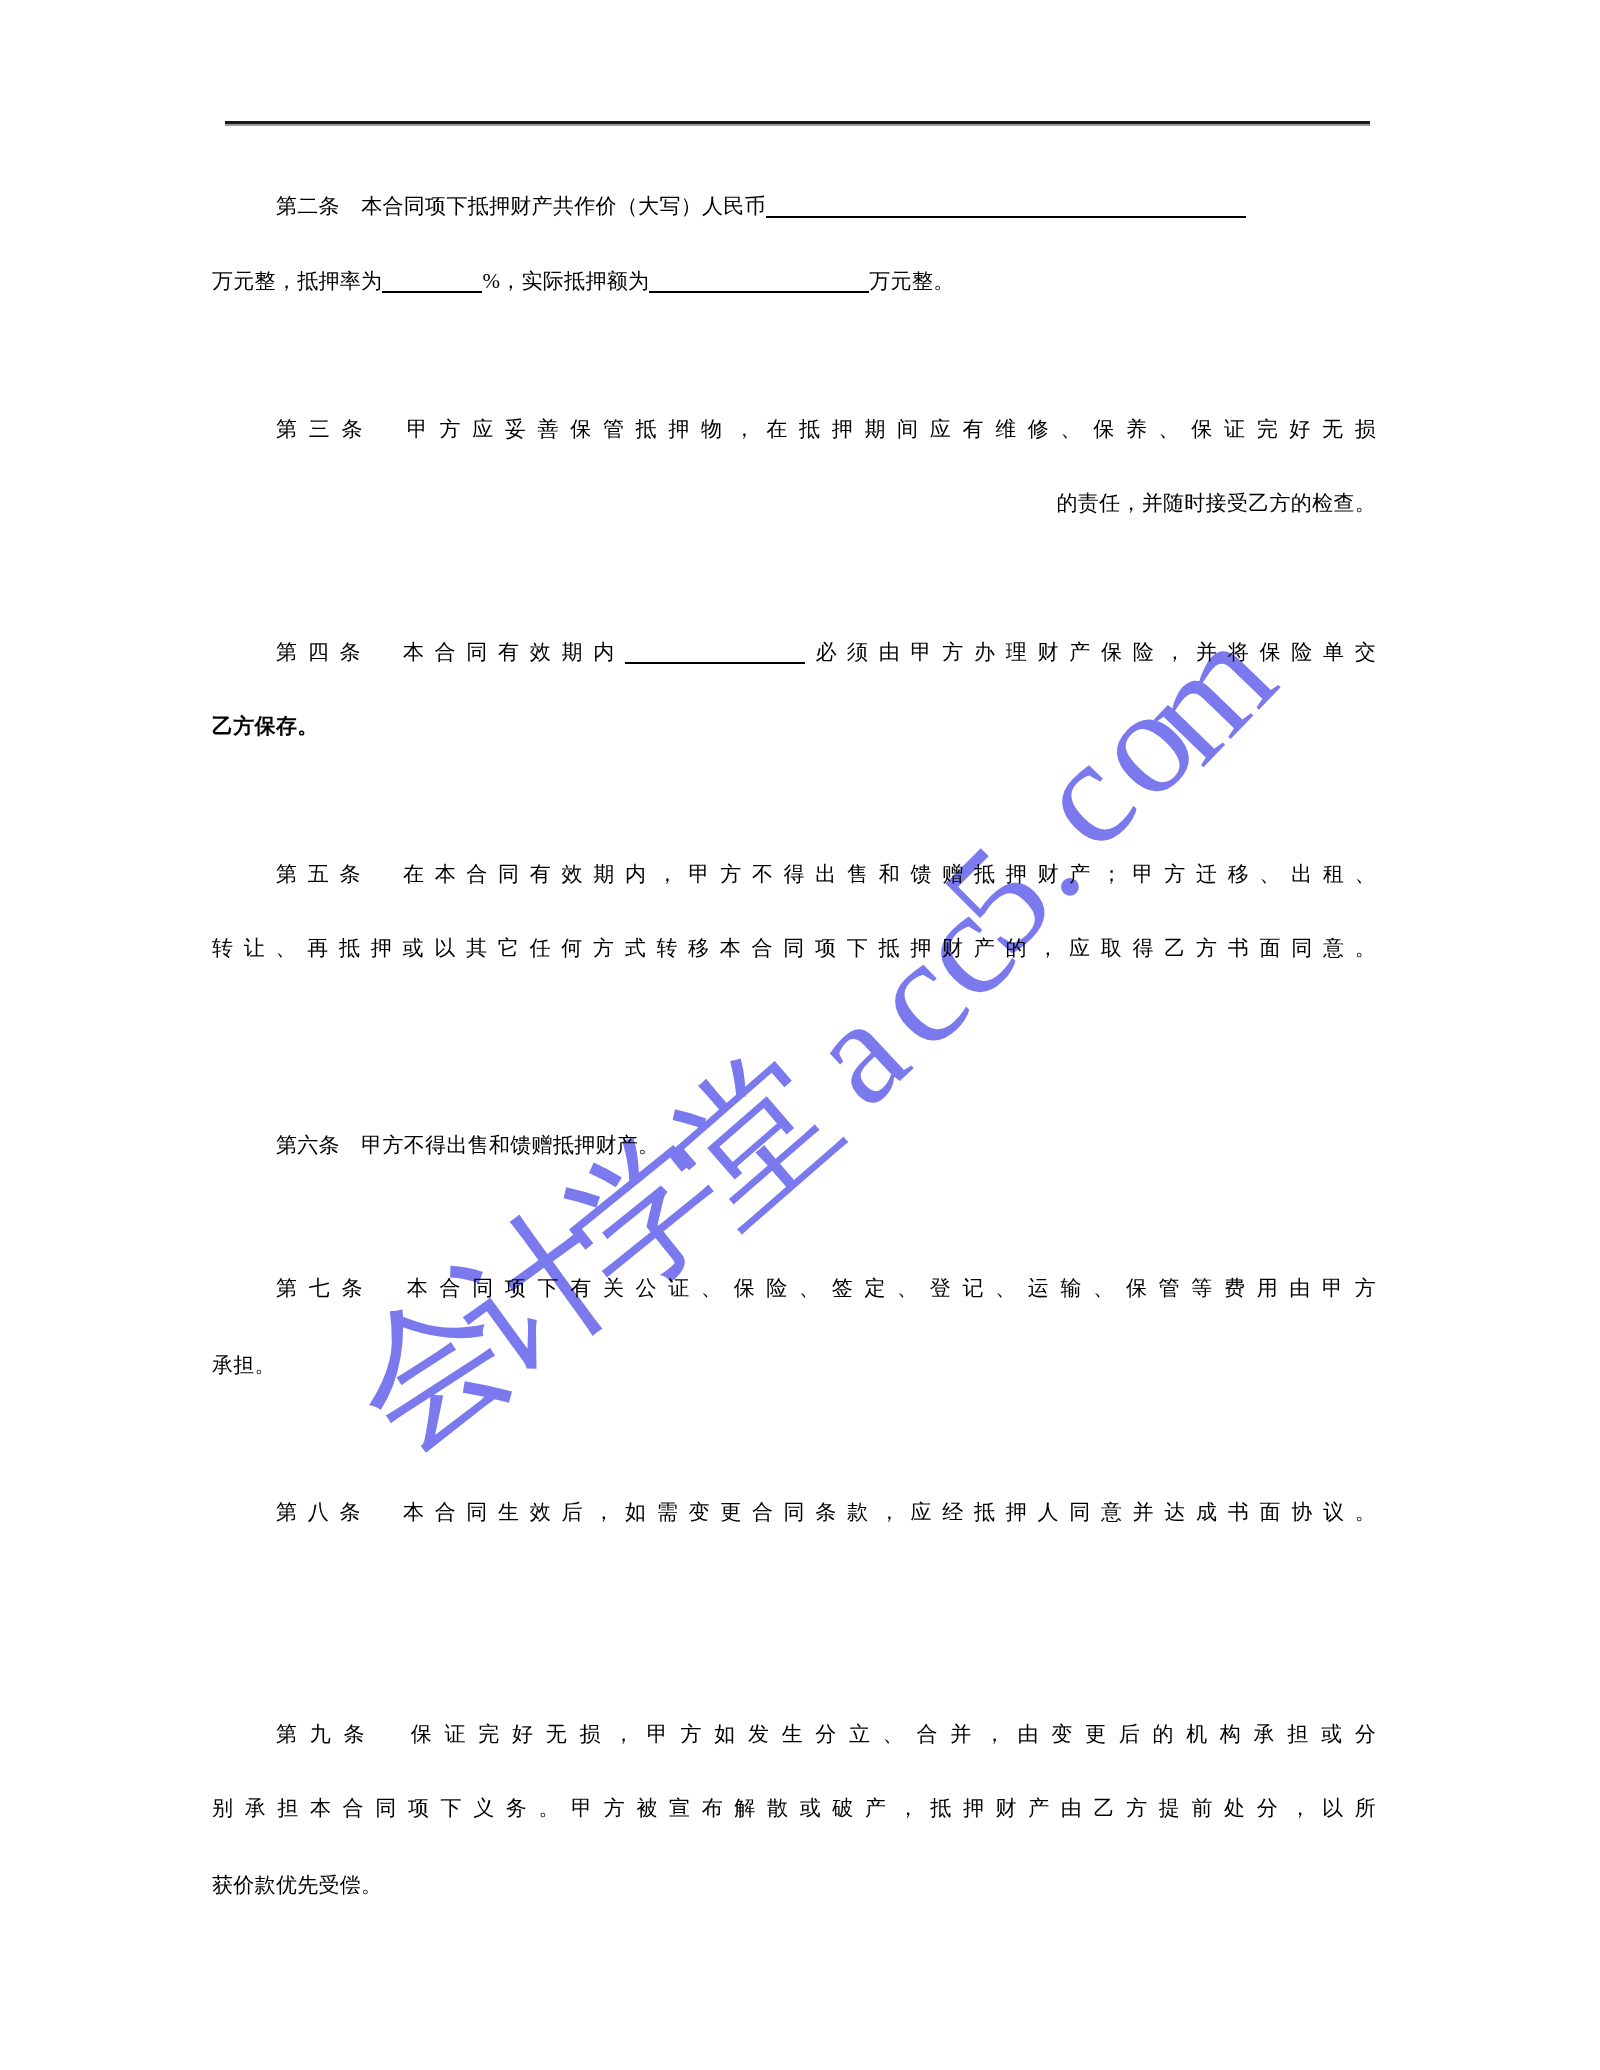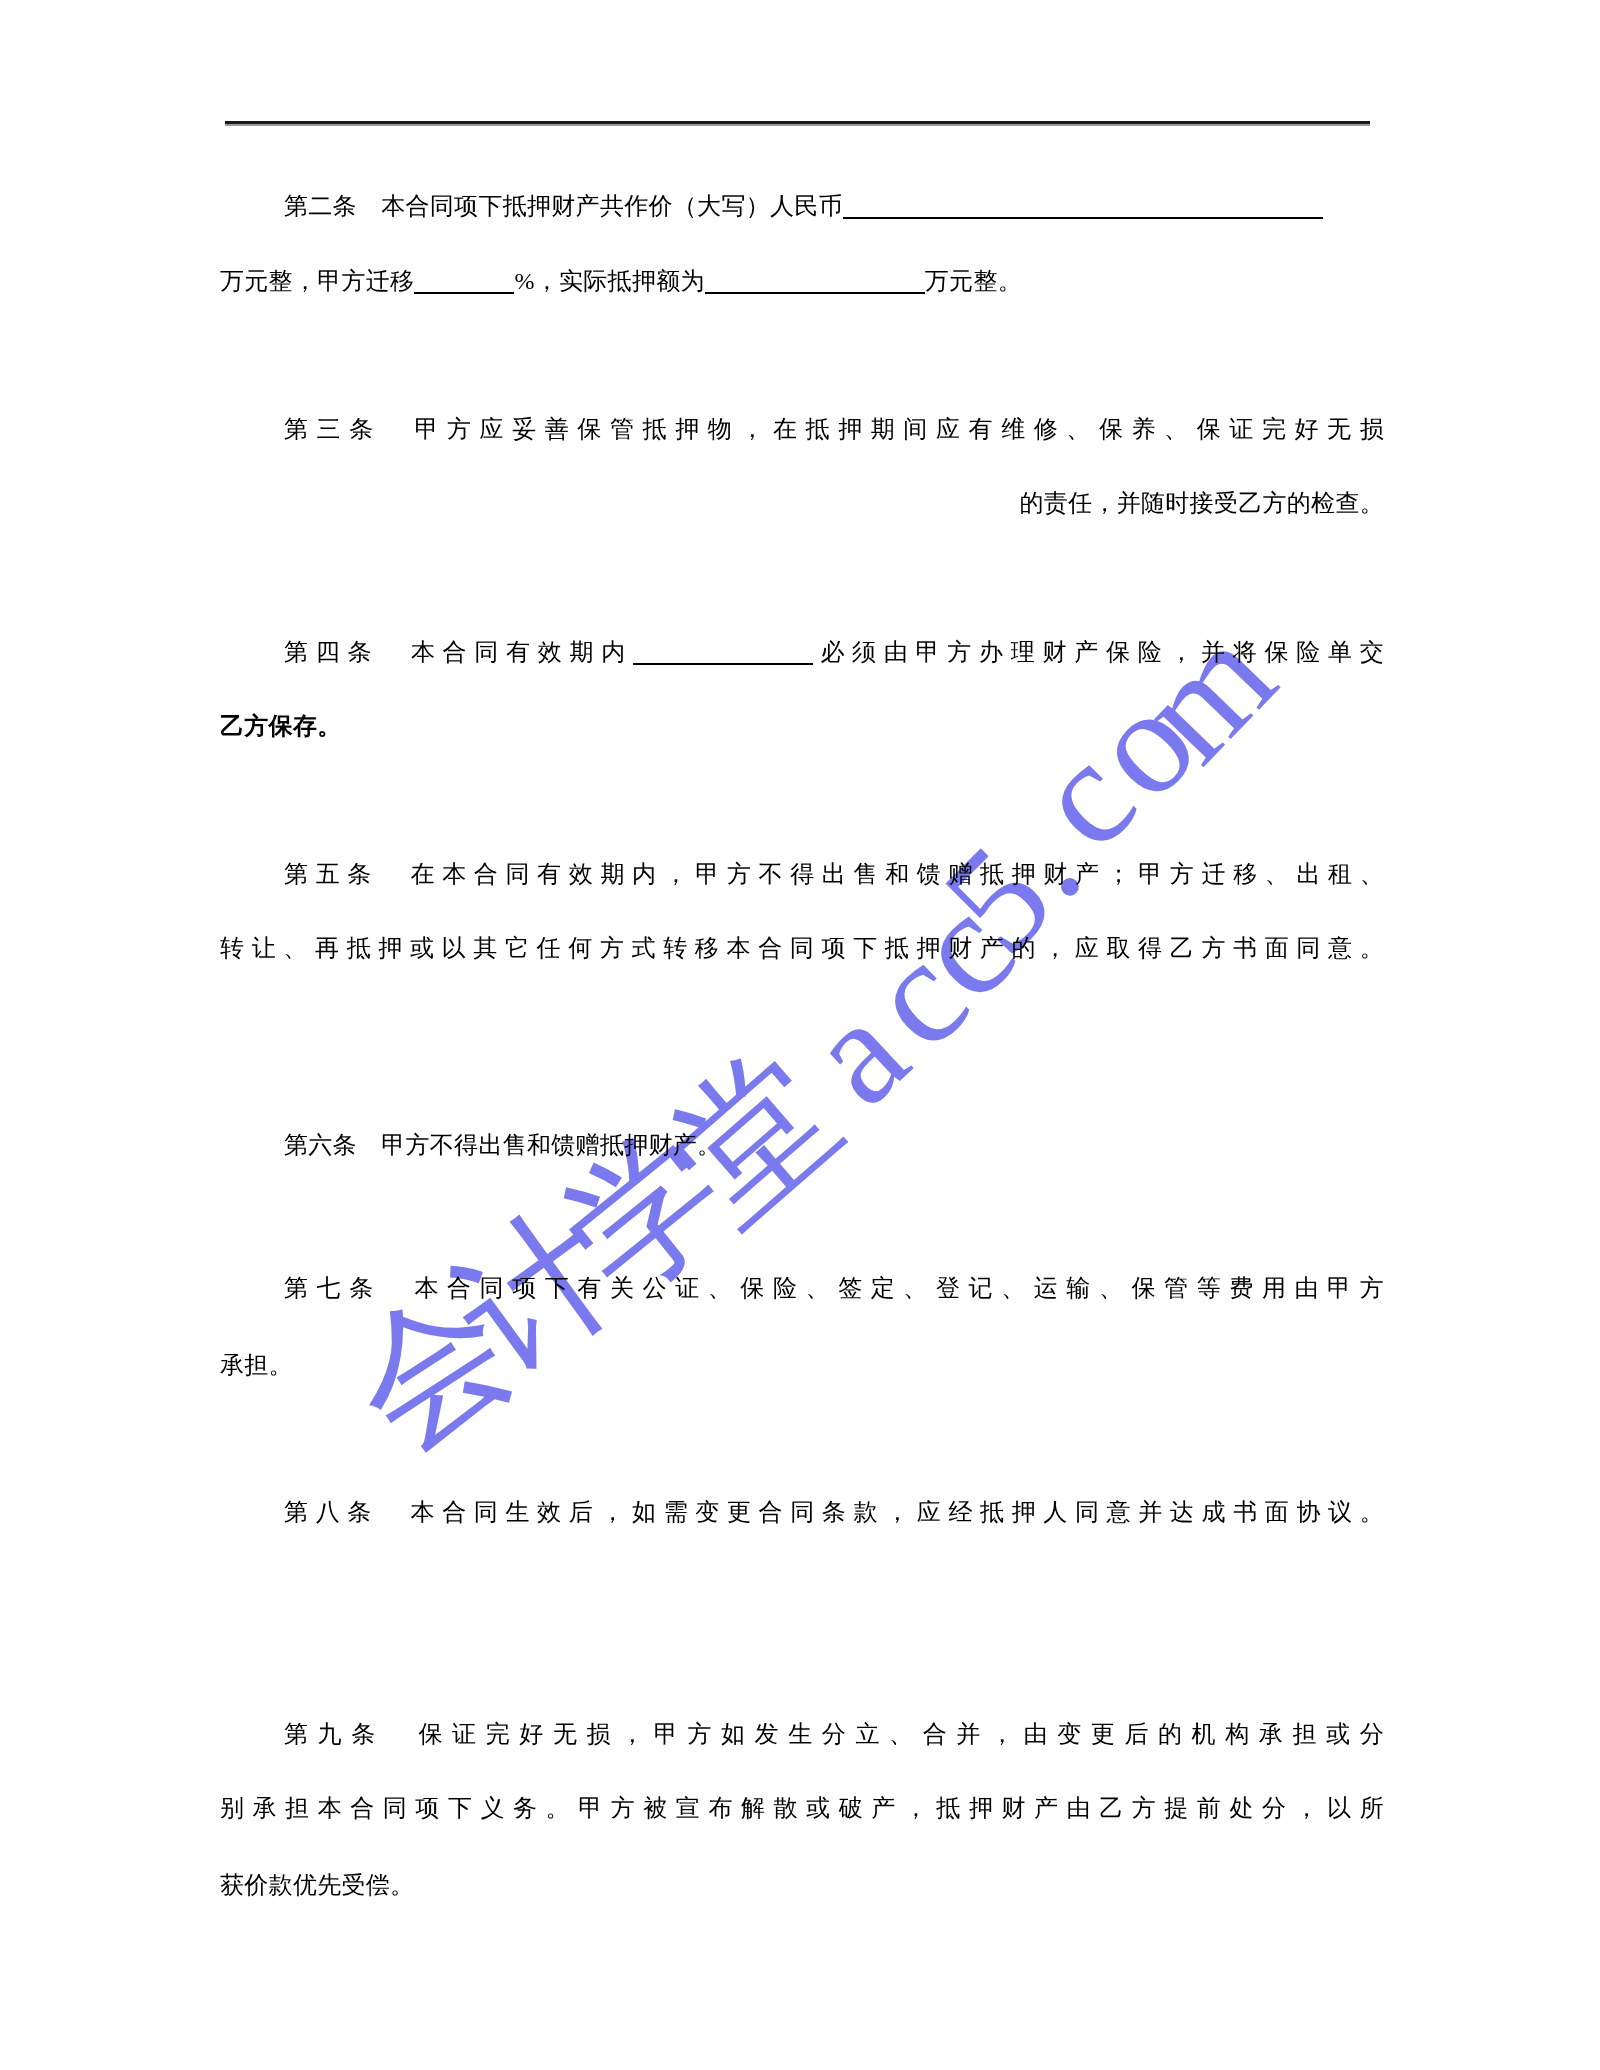--- a/index.html
+++ b/index.html
@@ -26,22 +26,22 @@
     position:absolute;
     font-size:150px;
     line-height:150px;
     font-family:"Liberation Serif","DejaVu Serif",serif;
     transform:translate(-50%,-50%) rotate(var(--r));
     white-space:pre;
   }
   .lines{position:absolute;left:0;top:0;width:100%;height:100%;z-index:1;}
   .line{
     position:absolute;
-    left:220px;width:1164px;
-    font-size:24px;
+    left:212px;width:1164px;
+    font-size:21px;
     letter-spacing:0.3px;
     line-height:75px;
     white-space:nowrap;
     color:#000;
   }
   .line.indent{text-indent:64px;}
   .line.justify{text-align:justify;text-align-last:justify;font-family:Liberation Serif, serif;}
   .blank{
     display:inline-block;
     border-bottom:2px solid #000;
@@ -65,21 +65,21 @@
       <span class="wm-glyph" style="left: 916px; top: 996px; color: rgb(122, 122, 238); --r: -44deg;">c</span>
       <span class="wm-glyph" style="left: 962px; top: 948px; color: rgb(122, 122, 238); --r: -45deg;">c</span>
       <span class="wm-glyph" style="left: 997px; top: 899px; color: rgb(122, 122, 238); --r: -45deg;">5</span>
       <span class="wm-glyph" style="left: 1038px; top: 856px; color: rgb(122, 122, 238); --r: -46deg;">.</span>
       <span class="wm-glyph" style="left: 1083px; top: 797px; color: rgb(122, 122, 238); --r: -46deg;">c</span>
       <span class="wm-glyph" style="left: 1141px; top: 744px; color: rgb(122, 122, 238); --r: -46deg;">o</span>
       <span class="wm-glyph" style="left: 1205px; top: 692px; color: rgb(122, 122, 238); --r: -46deg;">m</span>
     </div>
   <div class="lines">
       <div class="line indent" style="top: 169px;"><span>第二条　本合同项下抵押财产共作价（大写）人民币</span><span class="blank" style="width: 480px;"></span></div>
-      <div class="line" style="top: 244px;"><span>万元整，甲方迁移</span><span class="blank" style="width: 100px;"></span><span>%，实际抵押额为</span><span class="blank" style="width: 220px;"></span><span>万元整。</span></div>
+      <div class="line" style="top: 244px;"><span>万元整，抵押率为</span><span class="blank" style="width: 100px;"></span><span>%，实际抵押额为</span><span class="blank" style="width: 220px;"></span><span>万元整。</span></div>
       <div class="line indent justify" style="top: 392px;"><span>第三条　甲方应妥善保管抵押物，在抵押期间应有维修、保养、保证完好无损</span></div>
       <div class="line" style="top: 466px; text-align: right;"><span>的责任，并随时接受乙方的检查。</span></div>
       <div class="line indent justify" style="top: 615px;"><span>第四条　本合同有效期内</span><span class="blank" style="width: 180px;"></span><span>必须由甲方办理财产保险，并将保险单交</span></div>
       <div class="line" style="top: 689px; font-weight: bold;"><span>乙方保存。</span></div>
       <div class="line indent justify" style="top: 837px;"><span>第五条　在本合同有效期内，甲方不得出售和馈赠抵押财产；甲方迁移、出租、</span></div>
       <div class="line justify" style="top: 911px;"><span>转让、再抵押或以其它任何方式转移本合同项下抵押财产的，应取得乙方书面同意。</span></div>
       <div class="line indent" style="top: 1108px;"><span>第六条　甲方不得出售和馈赠抵押财产。</span></div>
       <div class="line indent justify" style="top: 1251px;"><span>第七条　本合同项下有关公证、保险、签定、登记、运输、保管等费用由甲方</span></div>
       <div class="line" style="top: 1328px;"><span>承担。</span></div>
       <div class="line indent justify" style="top: 1475px;"><span>第八条　本合同生效后，如需变更合同条款，应经抵押人同意并达成书面协议。</span></div>

